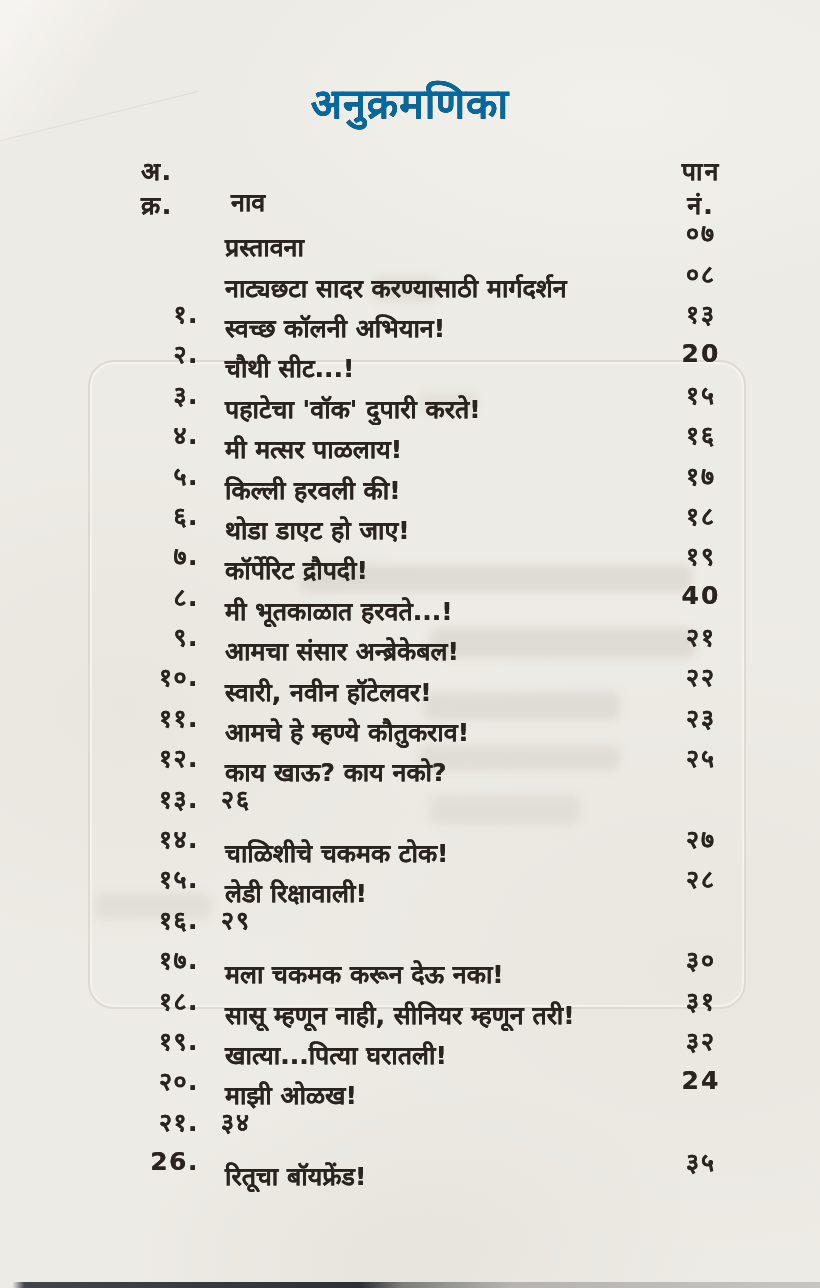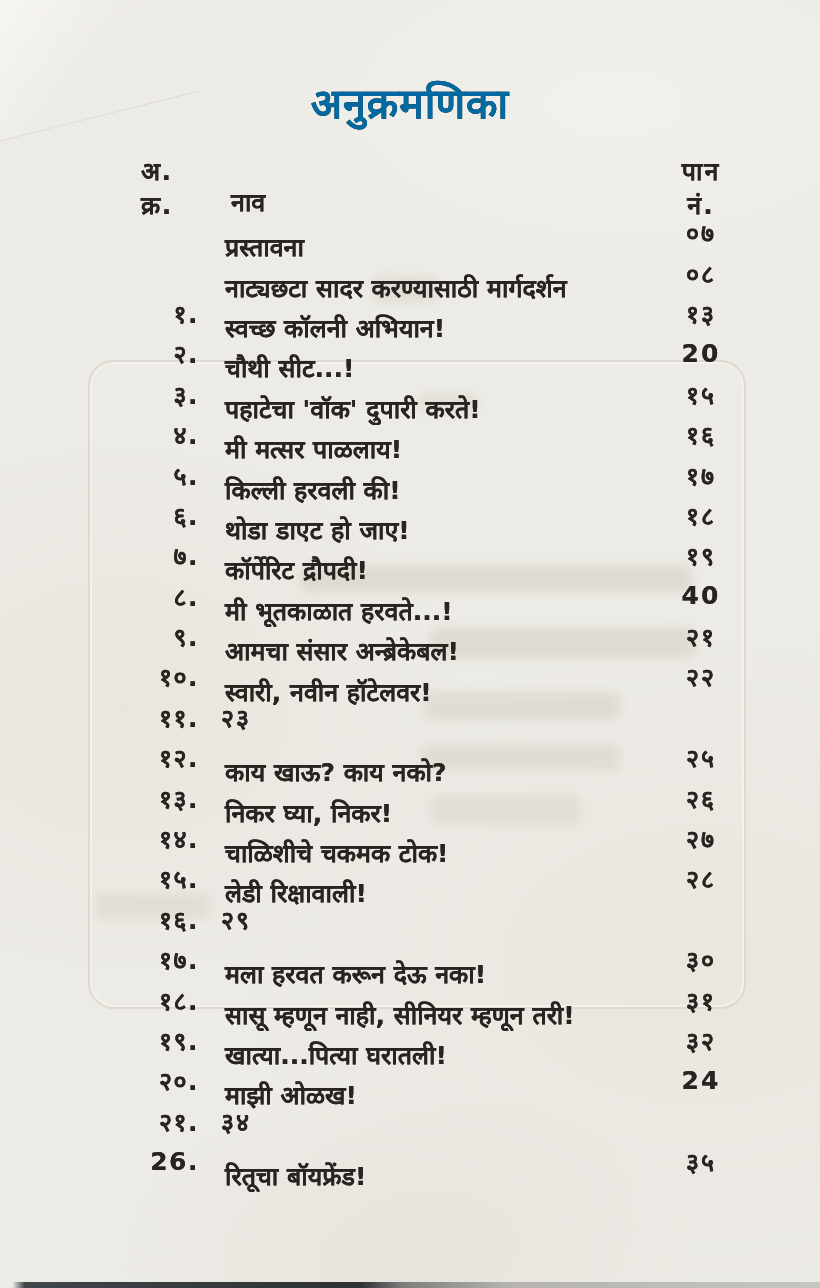--- a/index.html
+++ b/index.html
@@ -165,32 +165,32 @@
   </div>
 
   <div class="toc-row">
     <span class="col-serial">१०.</span>
     <span class="col-name">स्वारी, नवीन हॉटेलवर!</span>
     <span class="col-page">२२</span>
   </div>
 
   <div class="toc-row">
     <span class="col-serial">११.</span>
+    <span class="col-name">आमचे हे म्हण्ये कौतुकराव!</span>
     <span class="col-page">२३</span>
   </div>
 
   <div class="toc-row">
     <span class="col-serial">१२.</span>
     <span class="col-name">काय खाऊ? काय नको?</span>
     <span class="col-page">२५</span>
   </div>
 
   <div class="toc-row">
     <span class="col-serial">१३.</span>
-    <span class="col-name">निकर घ्या, निकर!</span>
     <span class="col-page">२६</span>
   </div>
 
   <div class="toc-row">
     <span class="col-serial">१४.</span>
     <span class="col-name">चाळिशीचे चकमक टोक!</span>
     <span class="col-page">२७</span>
   </div>
 
   <div class="toc-row">
@@ -199,21 +199,21 @@
     <span class="col-page">२८</span>
   </div>
 
   <div class="toc-row">
     <span class="col-serial">१६.</span>
     <span class="col-page">२९</span>
   </div>
 
   <div class="toc-row">
     <span class="col-serial">१७.</span>
-    <span class="col-name">मला हरवत करून देऊ नका!</span>
+    <span class="col-name">मला चकमक करून देऊ नका!</span>
     <span class="col-page">३०</span>
   </div>
 
   <div class="toc-row">
     <span class="col-serial">१८.</span>
     <span class="col-name">सासू म्हणून नाही, सीनियर म्हणून तरी!</span>
     <span class="col-page">३१</span>
   </div>
 
   <div class="toc-row">

